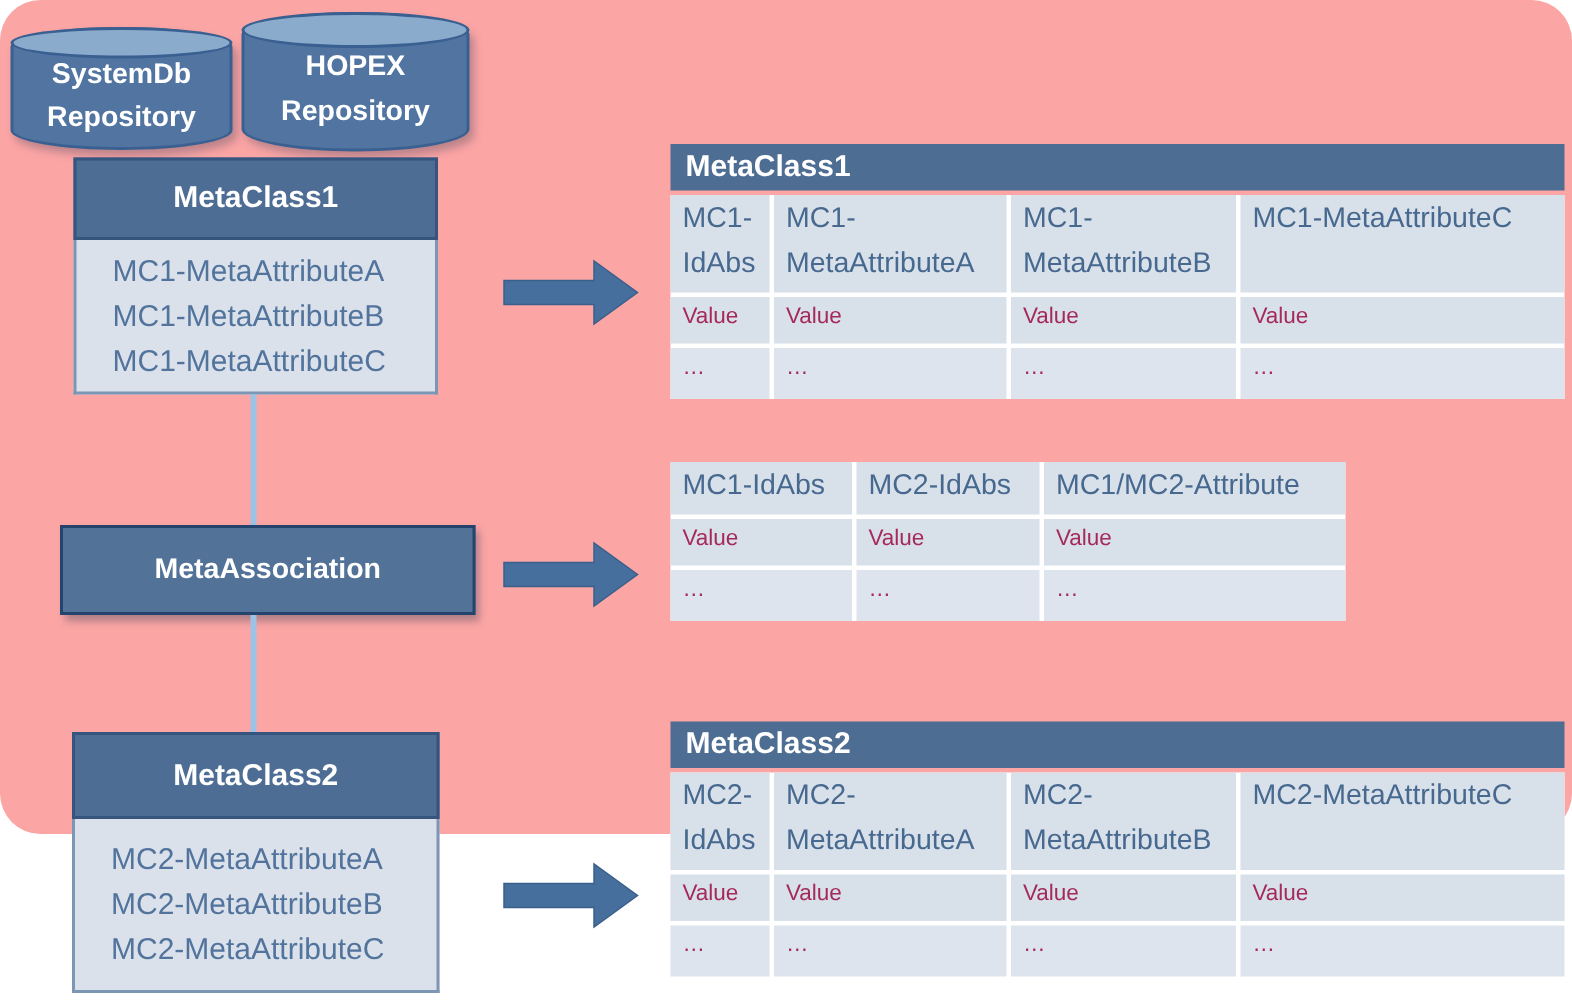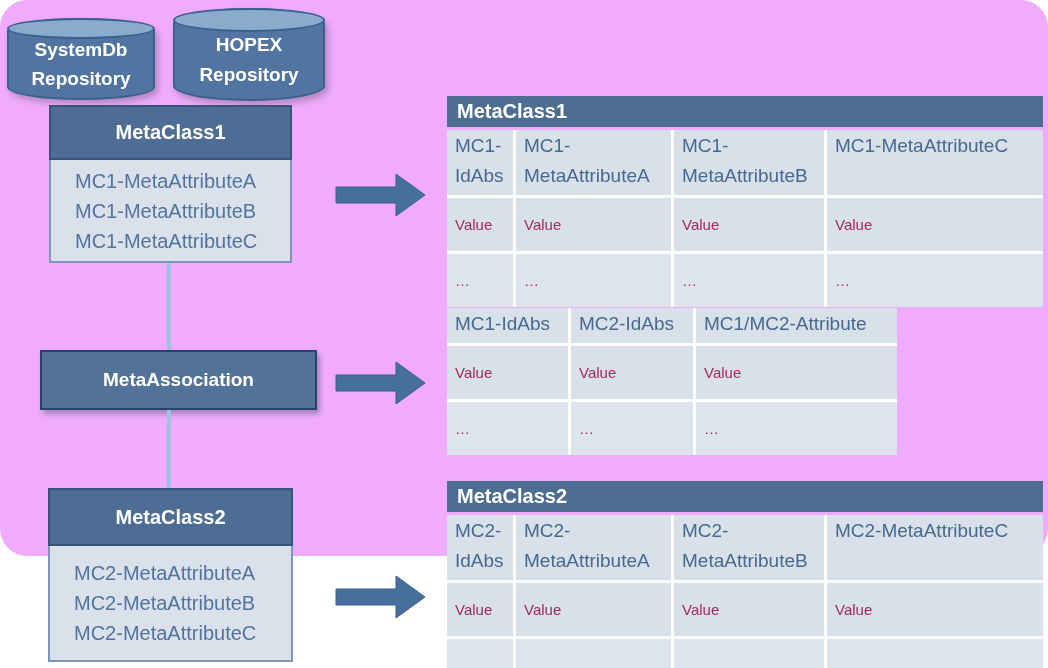--- a/index.html
+++ b/index.html
@@ -1,18 +1,18 @@
 <!DOCTYPE html>
 <html><head>
 <meta charset="utf-8">
 <style>
   html,body{margin:0;padding:0;background:#ffffff;}
   body{width:1048px;height:668px;position:relative;overflow:hidden;
        font-family:"Liberation Sans",sans-serif;}
-  .stage{position:absolute;left:0;top:0;width:1048px;height:556px;background:#f0abfc;border-radius:27px;}
+  .stage{position:absolute;left:0;top:0;width:1048px;height:556px;background:#fca5a5;border-radius:27px;}
 
   
   .cyl{position:absolute;border-radius:50%/16%;box-shadow:3px 4px 6px rgba(60,70,90,.35);}
   .cyl.blue{background:#5174a1;border:2px solid #3a6091;}
   .cyl.blue::before{content:"";position:absolute;left:-2px;right:-2px;top:-2px;height:27%;
       border-radius:50%;background:#8babcd;border:2px solid #3a6091;box-sizing:border-box;}
   .cyl.pink{background:#c7608a;border:2px solid #a84a70;}
   .cyl.pink::before{content:"";position:absolute;left:-2px;right:-2px;top:-2px;height:30%;
       border-radius:50%;background:#e9b8cc;border:2px solid #a84a70;box-sizing:border-box;}
   .cyl-label{position:absolute;inset:0;display:flex;flex-direction:column;justify-content:center;
@@ -39,36 +39,36 @@
   .dm-table{position:absolute;}
   .tbl-title{background:#4d6d93;color:#fff;font-weight:bold;font-size:20px;height:31px;
       line-height:31px;padding-left:10px;margin-bottom:3px;}
   .grid{display:grid;gap:3px;background:#fff;}
   .t0 .grid,.t2 .grid{grid-template-columns:66px 155px 150px 1fr;}
   .t1 .grid{grid-template-columns:121px 122px 1fr;}
   .cell{background:#d8e0ea;box-sizing:border-box;}
   .cell.head{color:#47698f;font-size:19px;line-height:1.6;padding:1px 2px 3px 8px;}
   .t0 .cell.head,.t2 .cell.head{min-height:62px;}
   .t1 .cell.head{min-height:35px;}
-  .cell.val{color:#a5295a;font-size:15px;padding:18px 8px;min-height:31px;}
+  .cell.val{color:#a5295a;font-size:15px;padding:4px 8px;min-height:31px;}
   .cell.val.alt{background:#dde4ee;min-height:34px;}
 </style>
 </head>
 <body>
 
 <div class="stage">
 
   <div class="cyl blue" style="left:7px;top:18px;width:144px;height:78px">
     <div class="cyl-label">
       <div>SystemDb</div>
       <div>Repository</div>
     </div>
   </div>
 
-  <div class="cyl blue" style="left:173px;top:8px;width:148px;height:89px">
+  <div class="cyl blue" style="left:161px;top:8px;width:148px;height:89px">
     <div class="cyl-label">
       <div>HOPEX</div>
       <div>Repository</div>
     </div>
   </div>
 
 
   <div class="entity" style="left:49px;top:105px;width:243px;height:158px">
     <div class="entity-header" style="height:55px">MetaClass1</div>
     <div class="entity-body" style="height:103px">

